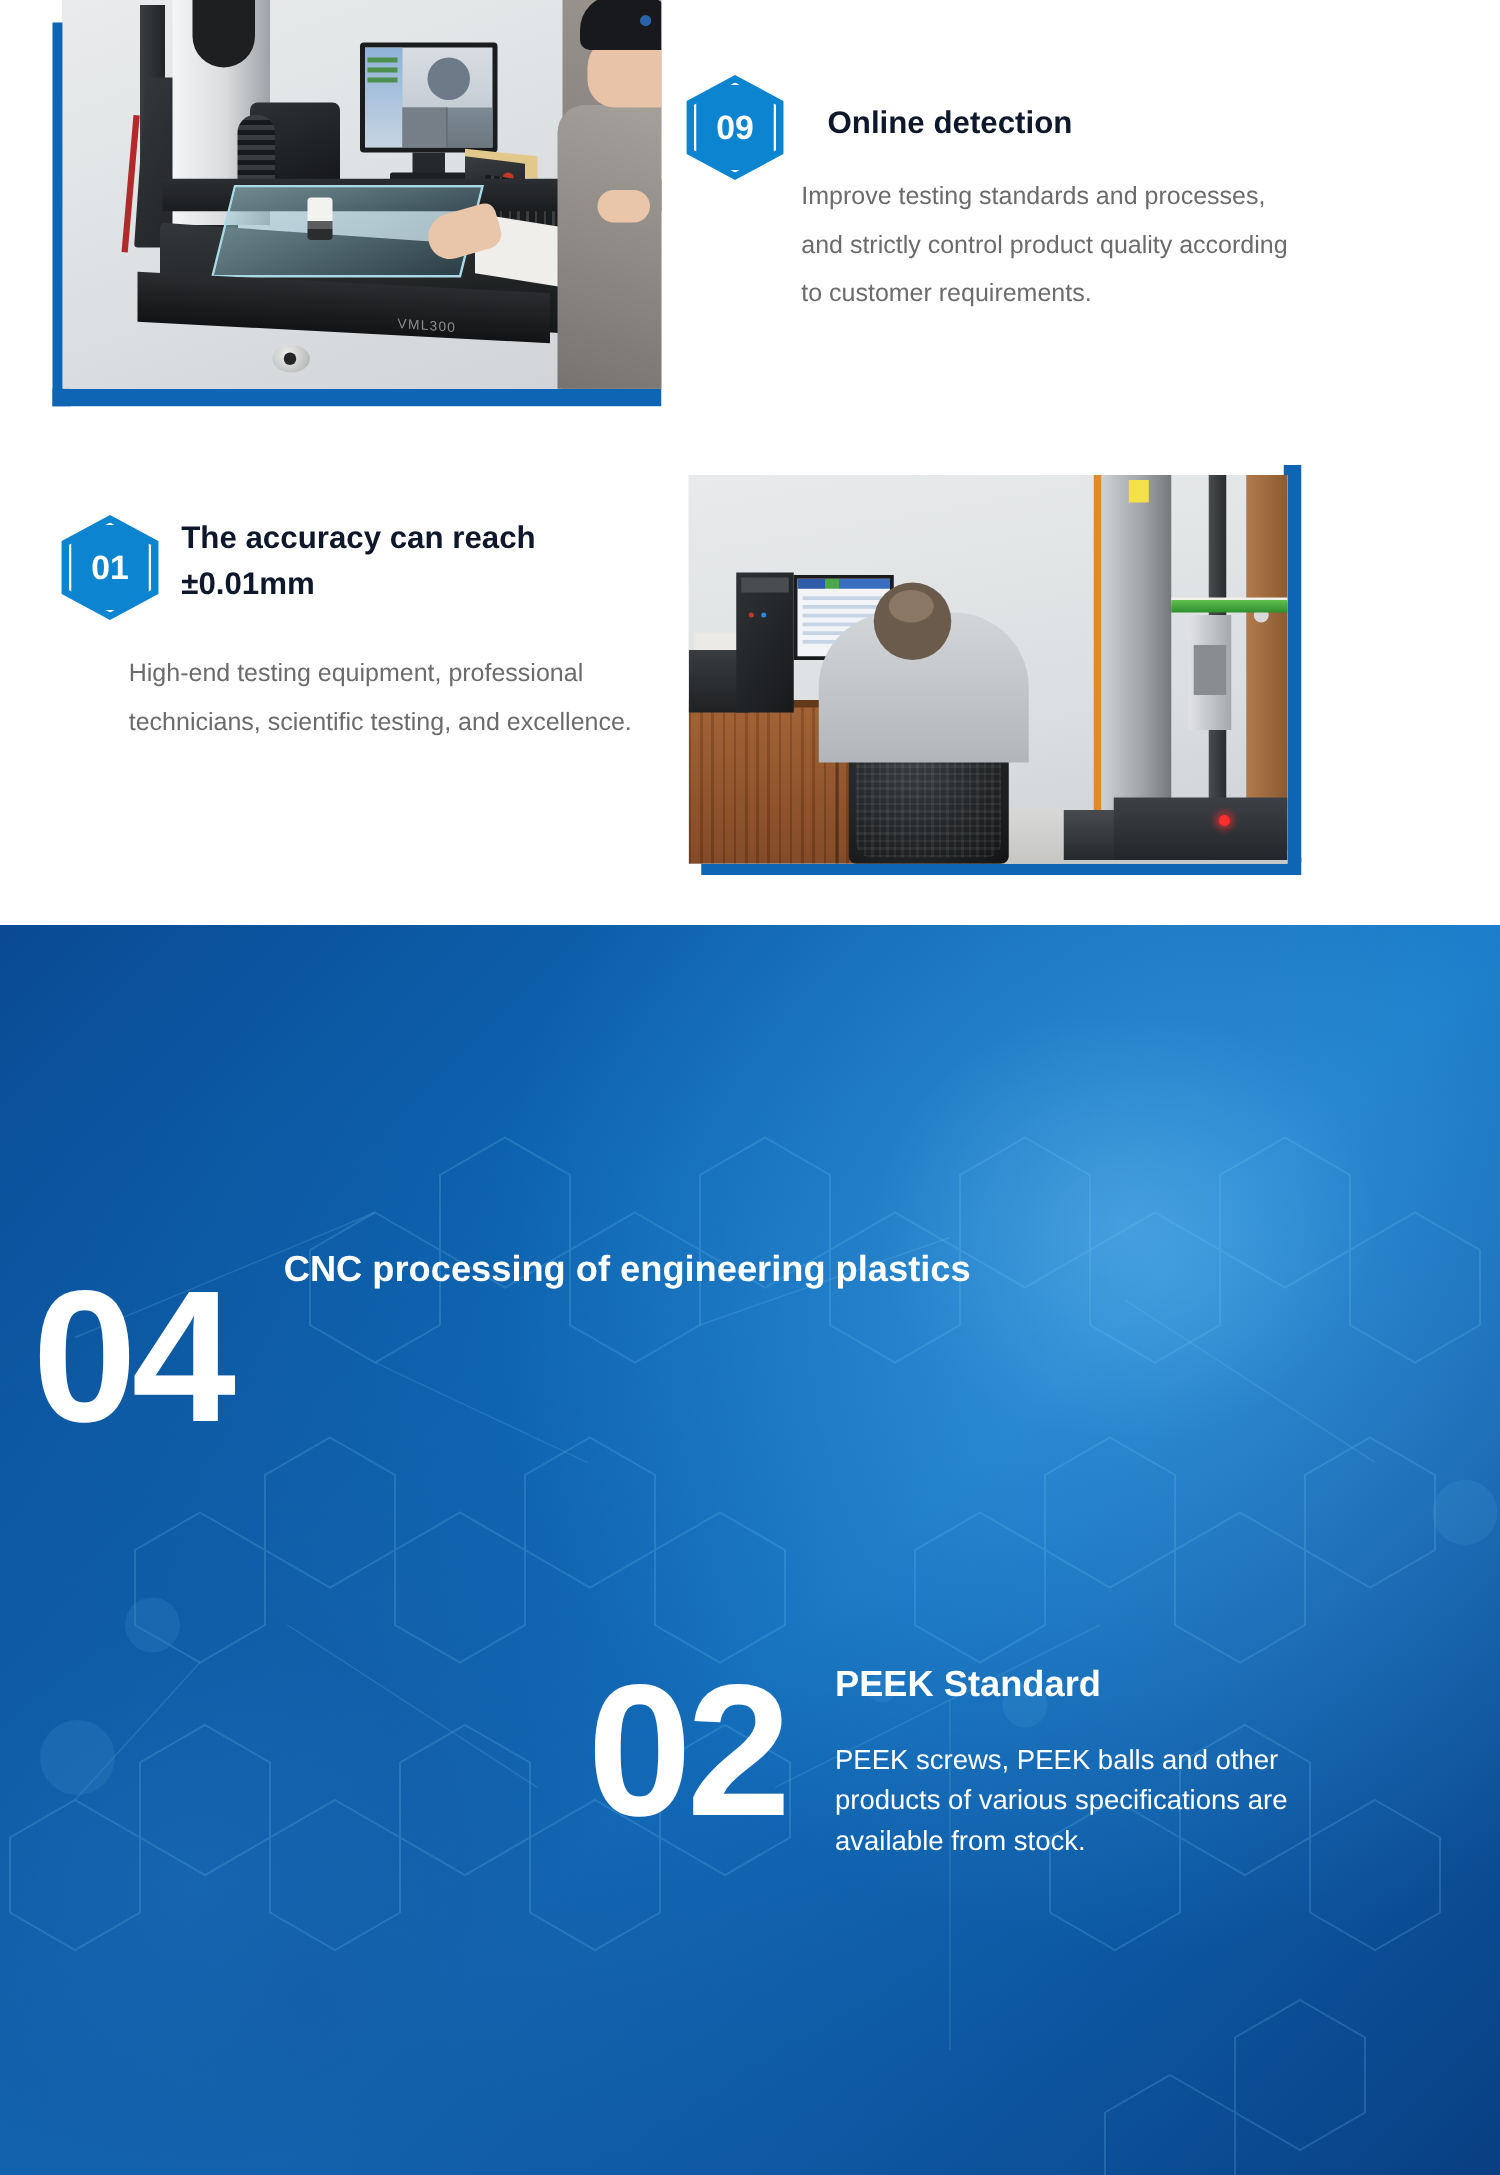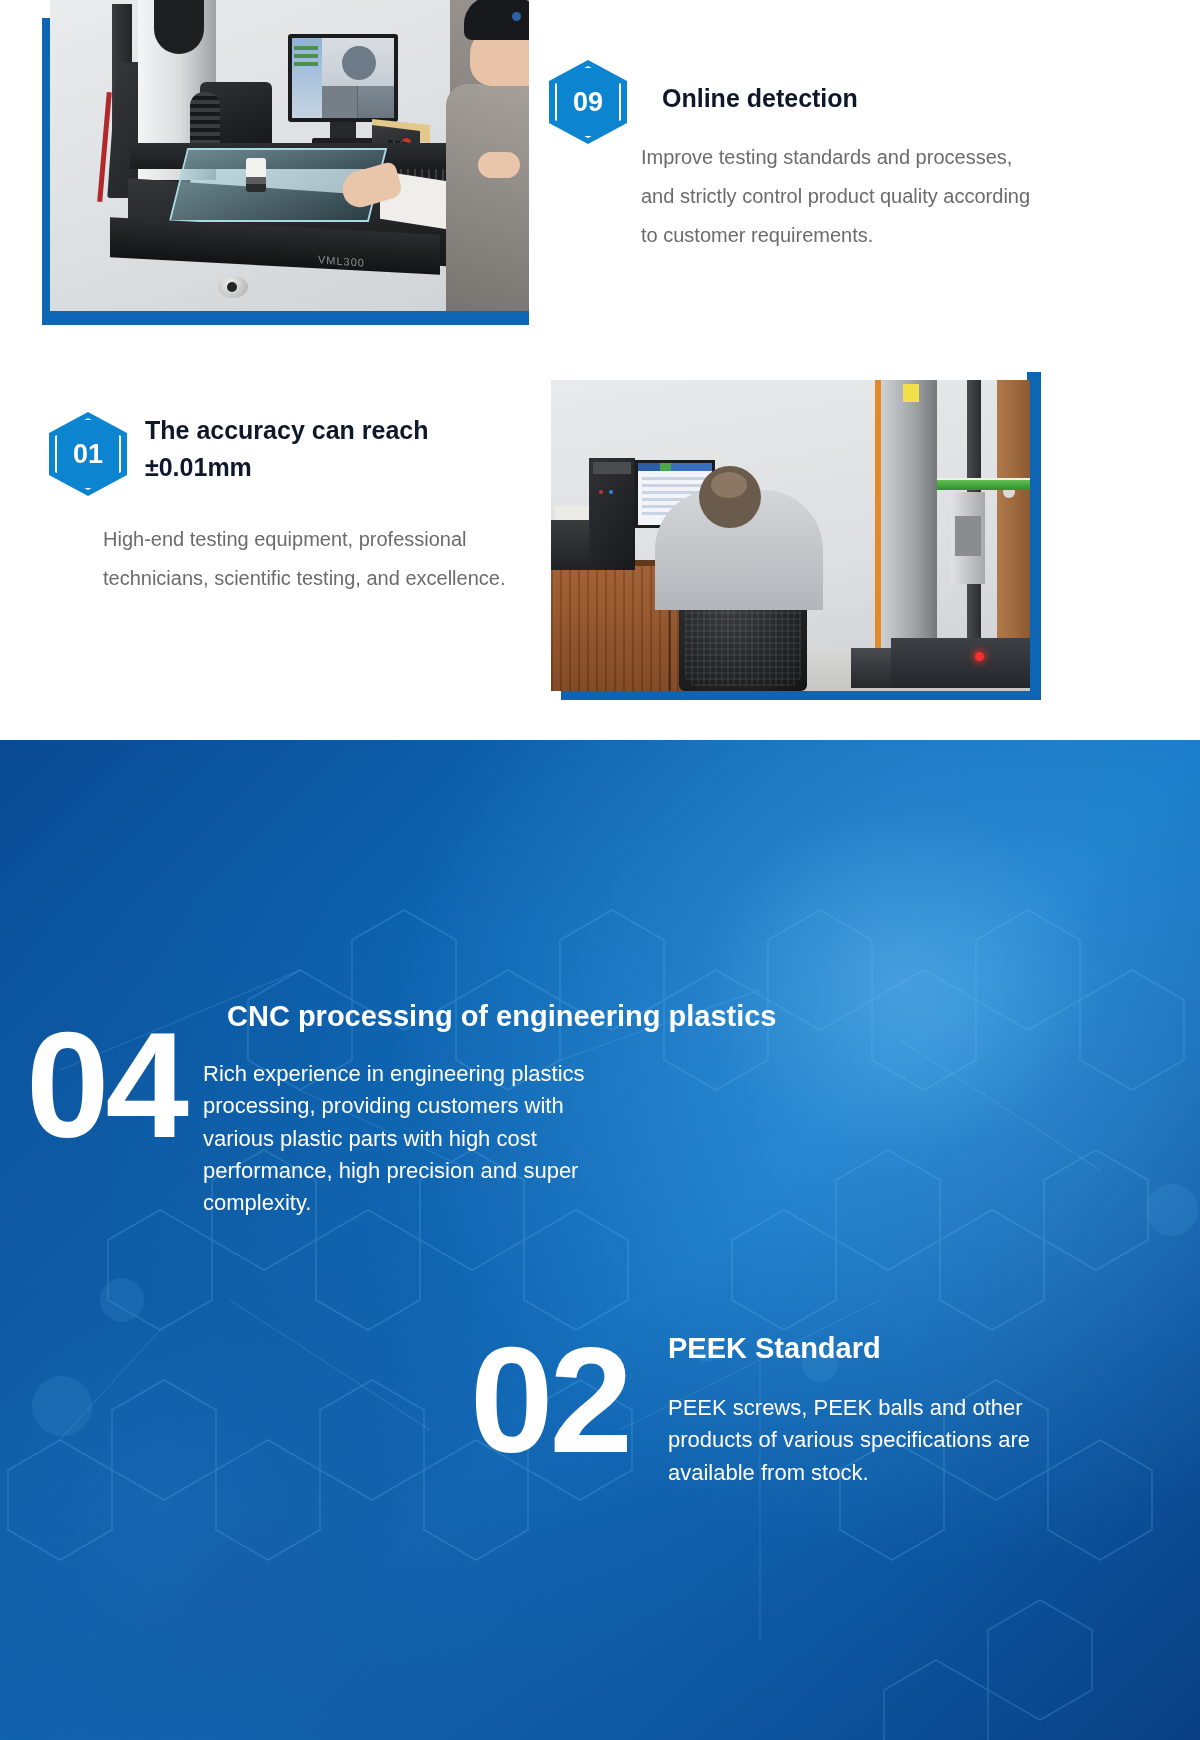--- a/index.html
+++ b/index.html
@@ -397,19 +397,18 @@
       <circle cx="122" cy="560" r="22"></circle>
       <circle cx="62" cy="666" r="30"></circle>
       <circle cx="820" cy="624" r="18"></circle>
       <circle cx="706" cy="610" r="12"></circle>
       <circle cx="1172" cy="470" r="26"></circle>
     </g>
   </svg>
 
   <div class="big-num" style="left: 26px; top: 270px;">04</div>
   <div class="svc-title" style="left: 203px; top: 260px; width: 760px; margin-left: 24px;">CNC processing of engineering plastics</div>
-  <div class="svc-body" style="left: 203px; top: 318px; width: 430px;">Rich experience in engineering plastics processing, providing customers with various plastic parts with high cost performance, high precision and super complexity.</div>
 
   <div class="big-num" style="left: 470px; top: 585px;">02</div>
   <div class="svc-title" style="left: 668px; top: 592px; width: 430px;">PEEK Standard</div>
   <div class="svc-body" style="left: 668px; top: 652px; width: 420px;">PEEK screws, PEEK balls and other products of various specifications are available from stock.</div>
 
 </div>
 
 </body></html>

